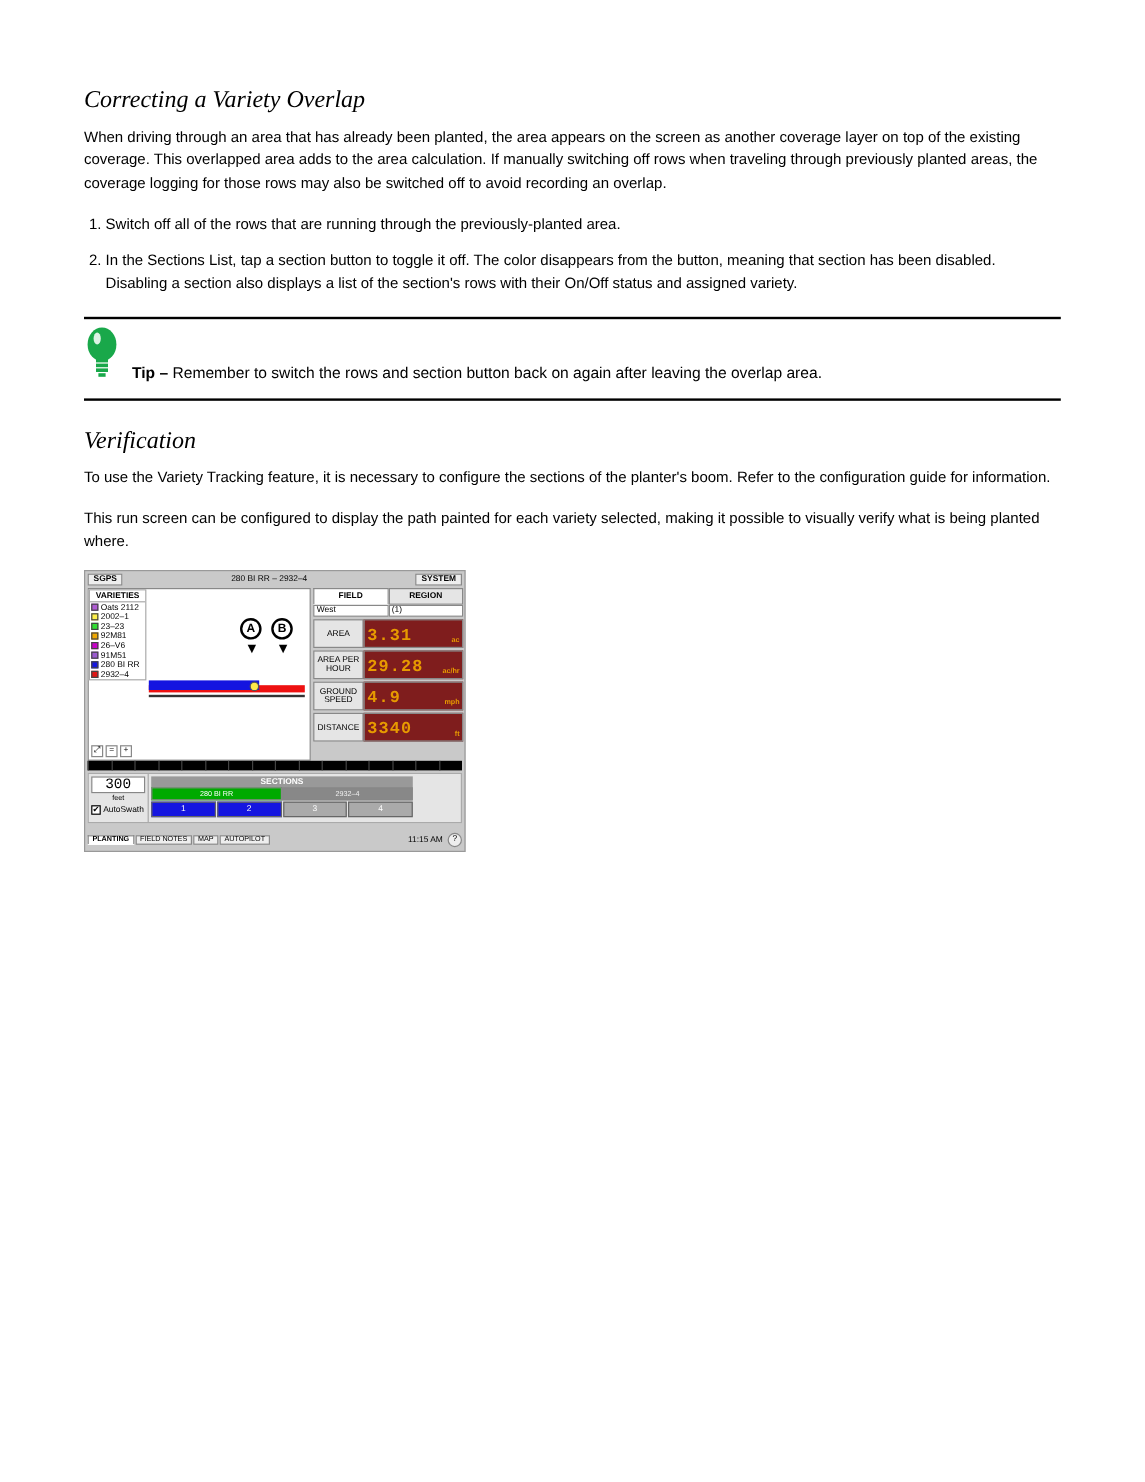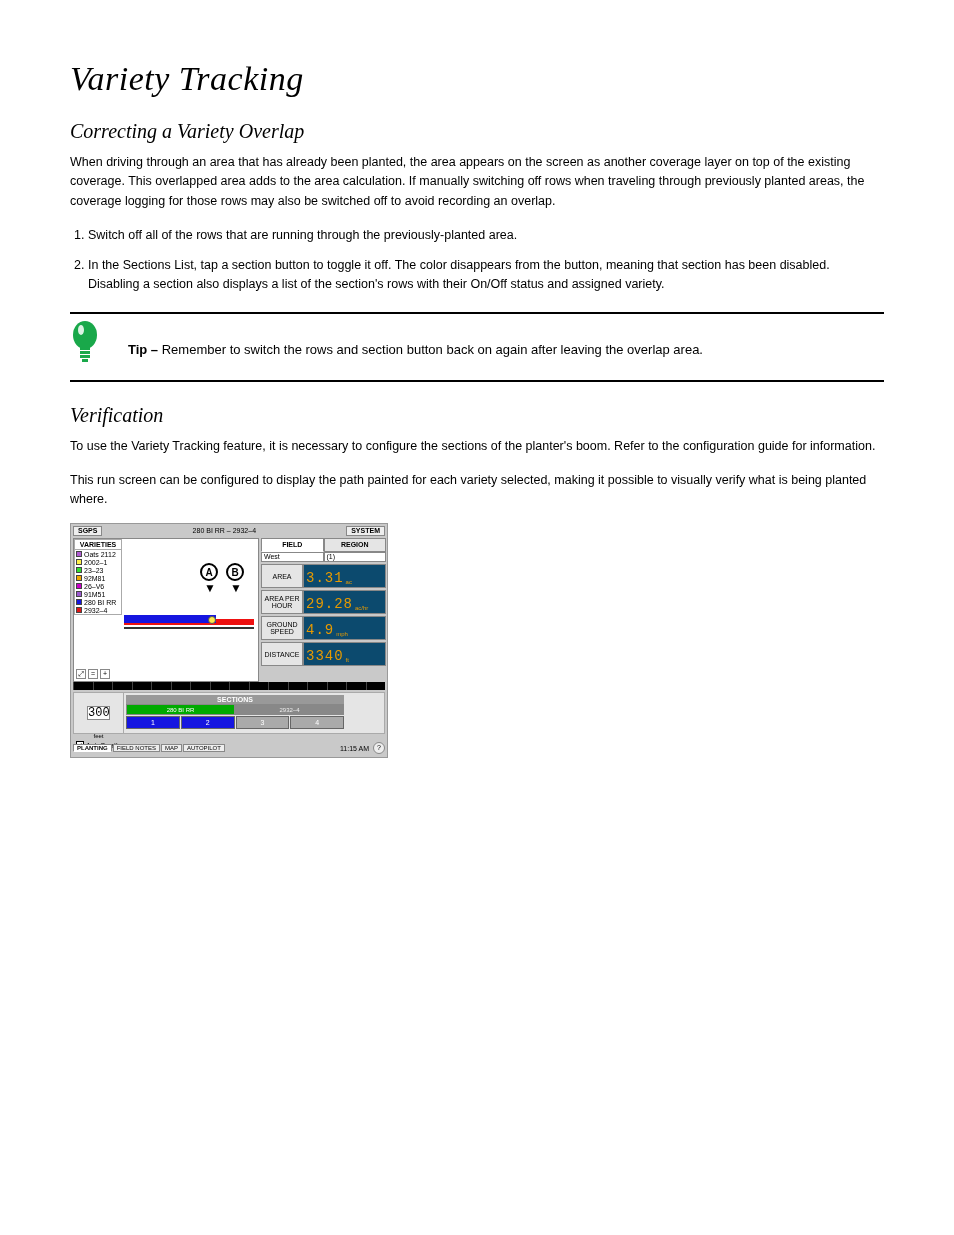--- a/index.html
+++ b/index.html
@@ -7,21 +7,21 @@
 
   .page { padding: 60px 70px 0 70px; }
 
   .h1 { font-size: 34px; font-style: italic; font-family: "Times New Roman", serif; font-weight: 400; margin-bottom: 22px; letter-spacing: .5px; }
   .h2 { font-size: 20px; font-style: italic; font-family: "Times New Roman", serif; font-weight: 400; margin: 12px 0 10px; }
   .p  { font-size: 12.5px; line-height: 1.55; margin-bottom: 14px; }
   .ol { list-style: decimal; margin: 15px 0 14px 18px; }
   .ol li { font-size: 12.5px; line-height: 1.55; margin-bottom: 10px; }
   .ital { font-style: italic; }
 
-  .tip-wrap { border-top: 2px solid #000; border-bottom: 2px solid #000; margin: 18px 0 22px; padding: 6px 0 10px; display: flex; gap: 28px; align-items: center; }
+  .tip-wrap { border-top: 2px solid #000; border-bottom: 2px solid #000; margin: 18px 0 22px; padding: 6px 0 10px; display: flex; gap: 10px; align-items: flex-end; }
   .tip-text { flex: 1; font-size: 13px; line-height: 1.6; padding-top: 10px; }
   .bulb { width: 30px; height: 50px; flex: 0 0 30px; }
 
   
   .shot { width: 318px; height: 235px; margin-top: 10px; background: #c9c9c9; position: relative; font-family: Arial, sans-serif; color: #000; border: 1px solid #999; }
   .shot * { font-size: 7px; }
 
   .topbar { position: absolute; top: 2px; left: 2px; right: 2px; height: 10px; display: flex; }
   .top-btn { border: 1px solid #888; background: #eee; padding: 0 4px; line-height: 8px; font-weight: bold; }
   .top-title { flex: 1; text-align: center; line-height: 10px; font-size: 7px; }
@@ -49,30 +49,30 @@
 
   .rightcol { position: absolute; top: 14px; left: 190px; width: 125px; }
   .fr-head { display: flex; }
   .fr-head .cell { flex: 1; text-align: center; border: 1px solid #888; background: #e5e5e5; font-weight: bold; height: 14px; line-height: 12px; }
   .fr-head .cell.active { background: #fff; border-bottom: 1px solid #fff; }
   .fr-sub { display: flex; }
   .fr-sub .cell { flex: 1; border: 1px solid #888; background: #fff; height: 10px; line-height: 8px; padding-left: 2px; }
 
   .gauge-row { display: flex; height: 24px; margin-top: 2px; }
   .gauge-label { width: 42px; border: 1px solid #888; background: #e5e5e5; display: flex; align-items: center; justify-content: center; text-align: center; line-height: 7px; }
-  .gauge-disp { flex: 1; border: 1px solid #888; background: #0c4a6e; display: flex; align-items: flex-end; justify-content: flex-start; padding: 0 2px 1px; gap: 2px; }
+  .gauge-disp { flex: 1; border: 1px solid #888; background: #7f1d1d; display: flex; align-items: flex-end; justify-content: space-between; padding: 0 2px 1px; gap: 2px; font-weight: bold; }
   .gauge-val { font-family: "Courier New", monospace; color: #e79a00; font-size: 14px; letter-spacing: 1px; text-align: right; }
   .gauge-unit { color: #e79a00; font-size: 6px; padding-bottom: 1px; }
 
   .blackstrip { position: absolute; top: 158px; left: 2px; right: 2px; height: 8px; background: #000; display: flex; }
   .blackstrip div { flex: 1; border-left: 1px solid #444; }
 
   .midband { position: absolute; top: 168px; left: 2px; right: 2px; height: 42px; background: #e5e5e5; border: 1px solid #aaa; display: flex; }
   .midleft { width: 50px; border-right: 1px solid #aaa; }
-  .ft300 { font-family: "Courier New", monospace; background: #fff; margin: 13px; text-align: center; font-size: 12px; border: 1px solid #888; line-height: 12px; }
+  .ft300 { font-family: "Courier New", monospace; background: #fff; margin: 2px; text-align: center; font-size: 12px; border: 1px solid #888; line-height: 12px; }
   .ftlab { text-align: center; font-size: 6px; }
   .as-row { margin: 2px; display: flex; align-items: center; gap: 2px; }
   .chk { width: 8px; height: 8px; border: 1px solid #000; background: #fff; display: inline-block; text-align: center; line-height: 7px; font-size: 7px; }
 
   .midright { flex: 1; padding: 2px; }
   .sect-head { background: #999; color: #fff; text-align: center; height: 9px; line-height: 9px; font-weight: bold; }
   .sect-r1 { display: flex; height: 11px; }
   .sect-r1 .c { flex: 1; text-align: center; line-height: 11px; font-size: 6px; border: 1px solid #888; }
   .sect-r1 .g { background: #0a0; color: #fff; }
   .sect-r1 .gr { background: #888; color: #eee; }
@@ -88,21 +88,20 @@
   .tab.active { background: #fff; font-weight: bold; border-bottom: 1px solid #fff; }
   .bottomfill { flex: 1; }
   .clock { font-size: 7px; margin-right: 4px; }
   .help { width: 12px; height: 12px; border: 1px solid #888; border-radius: 50%; text-align: center; line-height: 10px; background: #eee; }
 </style>
 </head>
 <body>
 
 <div class="page">
 
-  <div class="h1">Variety Tracking</div>
 
   <div class="h2">Correcting a Variety Overlap</div>
   <p class="p">When driving through an area that has already been planted, the area appears on the screen as another coverage layer on top of the existing coverage. This overlapped area adds to the area calculation. If manually switching off rows when traveling through previously planted areas, the coverage logging for those rows may also be switched off to avoid recording an overlap.</p>
 
   <ol class="ol">
     <li>Switch off all of the rows that are running through the previously-planted area.</li>
     <li>
       <span>In the Sections List, tap a section button to toggle it off. The color disappears from the button, meaning that section has been disabled. Disabling a section also displays a list of the section's rows with their On/Off status and assigned variety.</span>
       <span class="ital"></span>
     </li>

